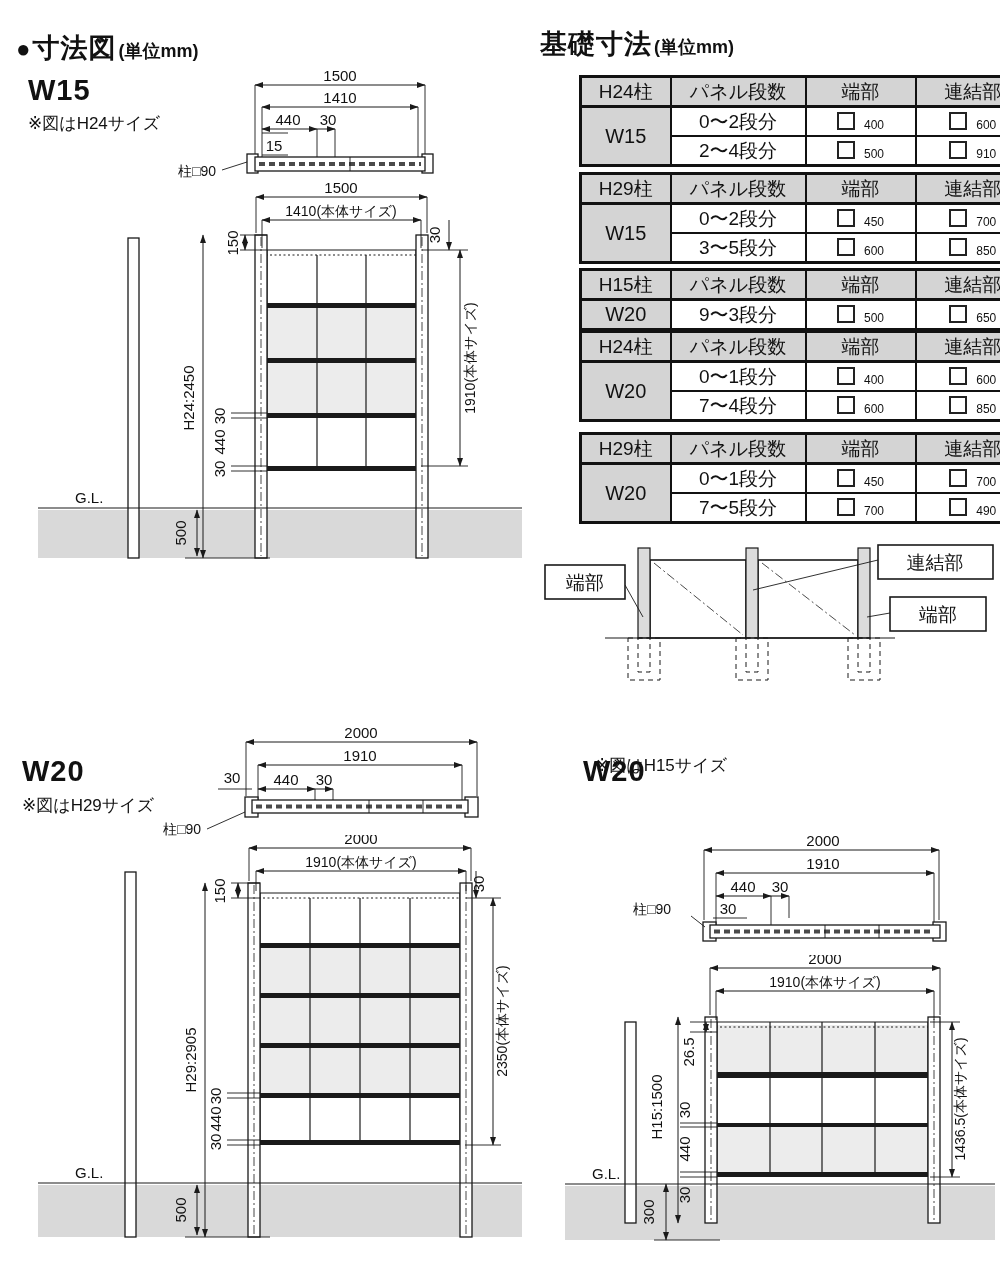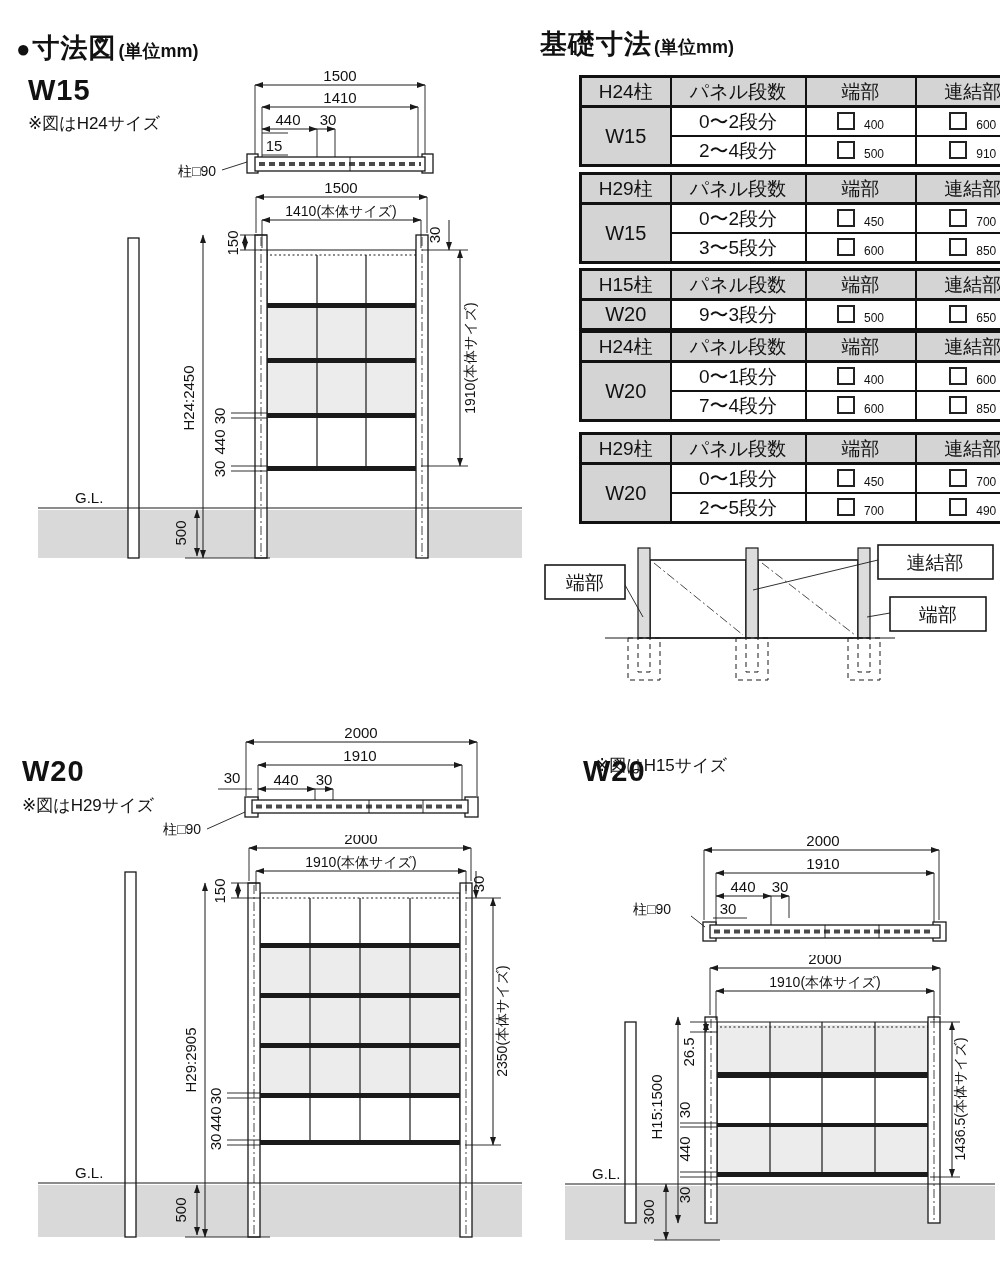--- a/index.html
+++ b/index.html
@@ -278,21 +278,21 @@
       <th>端部</th>
       <th>連結部</th>
     </tr>
     <tr>
       <td class="wlab" rowspan="2">W20</td>
       <td>0〜1段分</td>
       <td class="num"><span class="sq"></span><span>450</span></td>
       <td class="num"><span class="sq"></span><span>700</span></td>
     </tr>
     <tr>
-      <td>2〜5段分</td>
+      <td>7〜5段分</td>
       <td class="num"><span class="sq"></span><span>700</span></td>
       <td class="num"><span class="sq"></span><span>490</span></td>
     </tr>
   </tbody>
     </table>
 
   <svg class="abs" style="left:540px;top:525px;" width="460" height="175" viewBox="0 0 460 175">
     <g>
       <rect x="110" y="35" width="96" height="78" fill="#fff" stroke="#1a1a1a" stroke-width="1.6"></rect>
       <rect x="218" y="35" width="100" height="78" fill="#fff" stroke="#1a1a1a" stroke-width="1.6"></rect>

